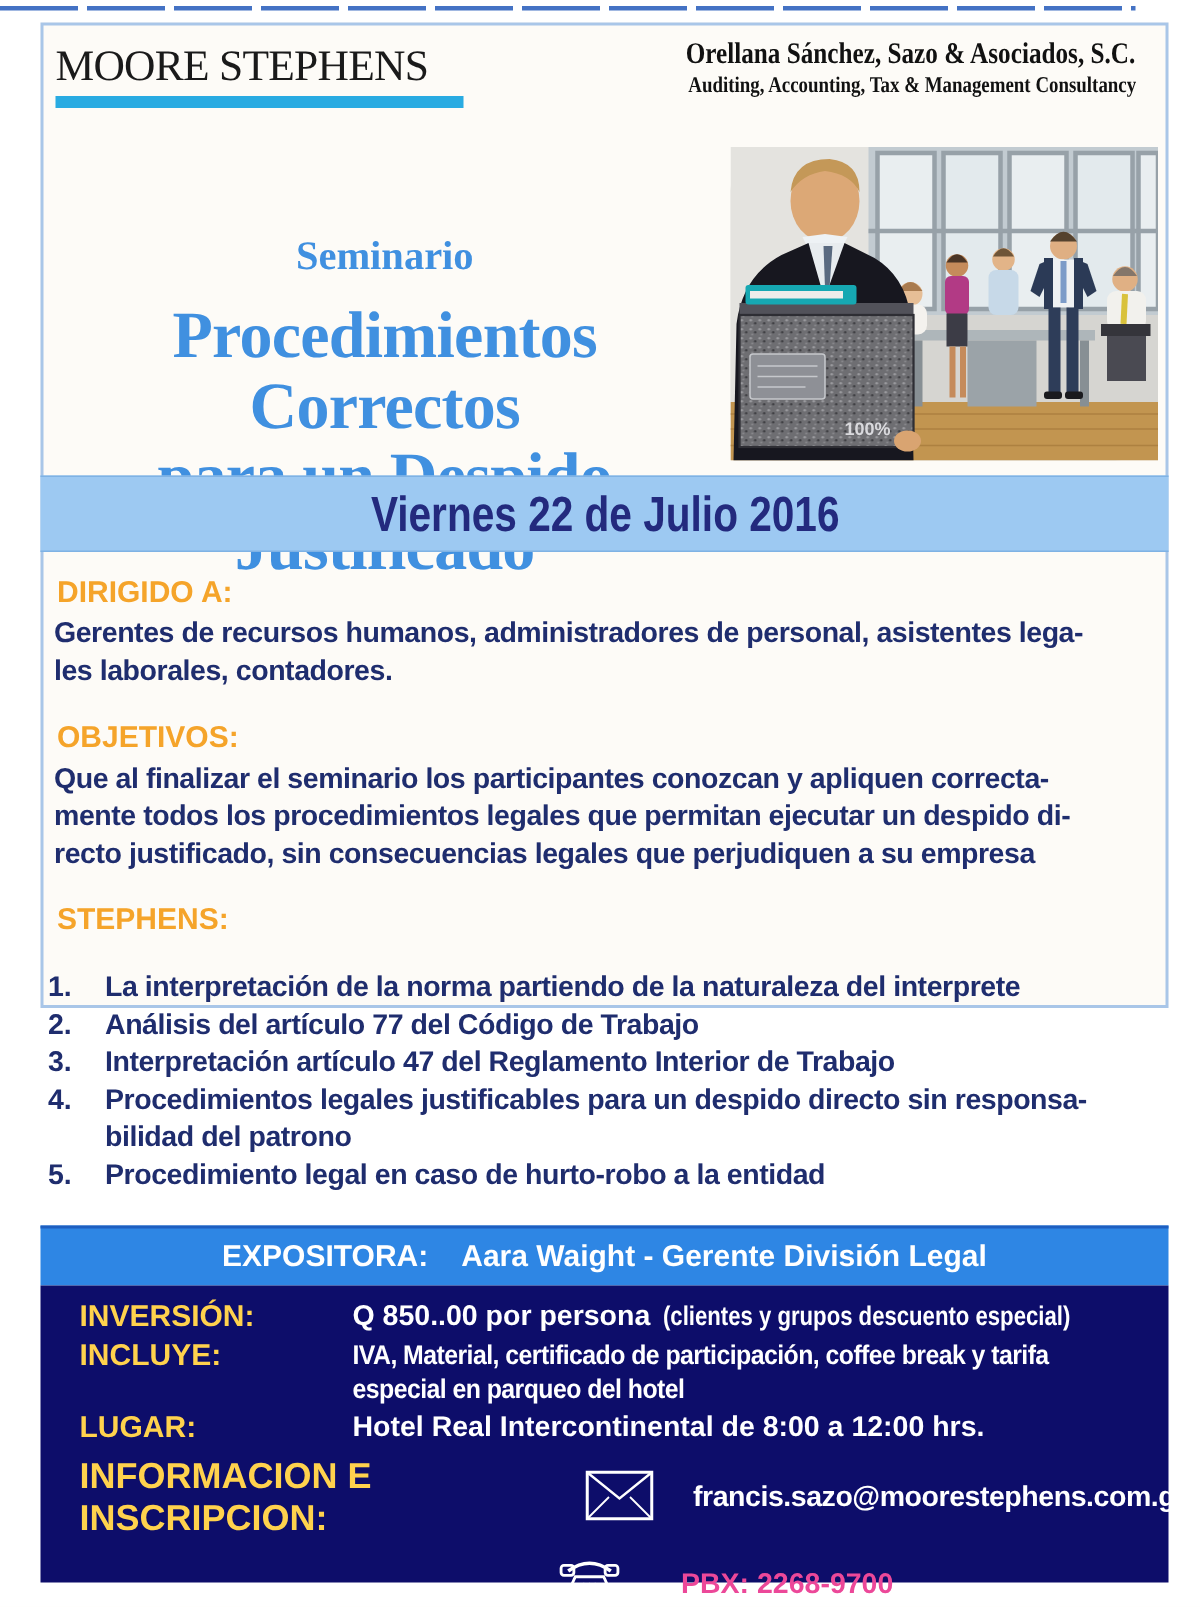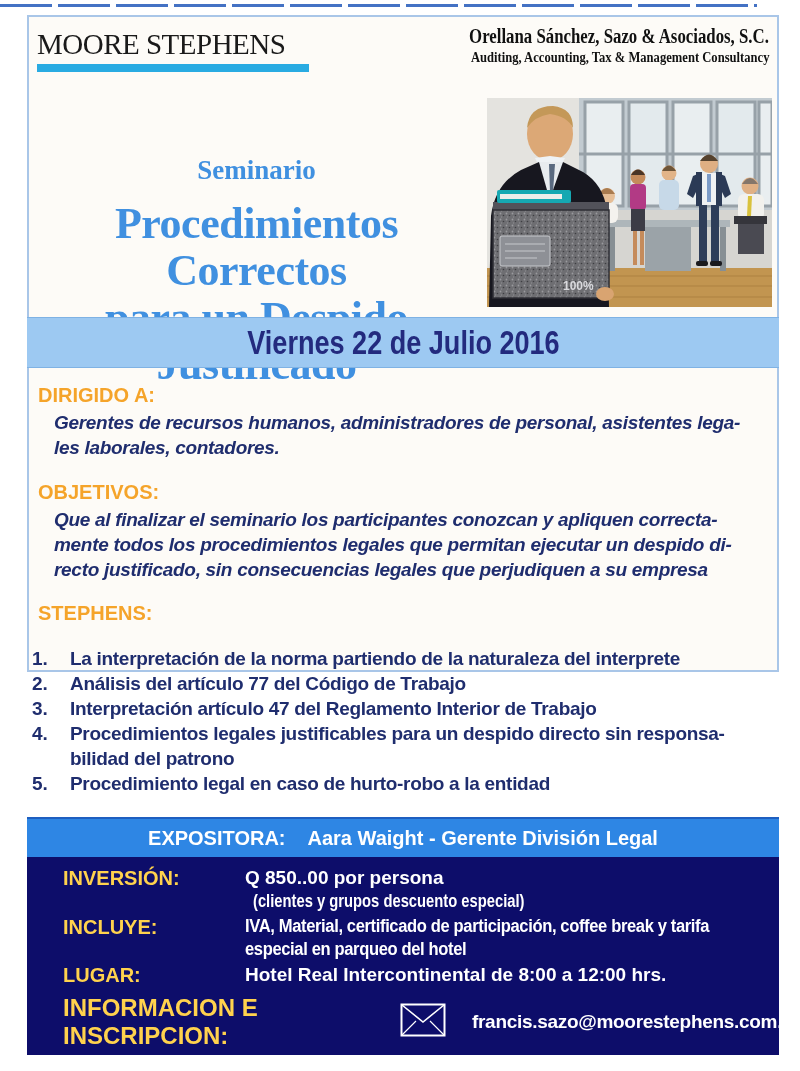--- a/index.html
+++ b/index.html
@@ -11,21 +11,21 @@
     background:repeating-linear-gradient(90deg,#4472C4 0 52px, transparent 52px 58px); }
 
   
   .content-box { position:absolute; left:27px; top:15px; width:752px; height:657px;
     background:#FDFBF7; border:2px solid #A9C6E8; }
 
   
   .logo-wrap { position:absolute; left:8px; top:11px; }
   .logo-text { font-family:"Liberation Serif", serif; font-size:29px; letter-spacing:-0.5px; color:#1A1A1A; }
   .logo-bar { width:272px; height:8px; background:#29ABE2; margin-top:3px; }
-  .firm-wrap { position:absolute; right:8px; top:8px; text-align:right; }
+  .firm-wrap { position:absolute; right:20px; top:8px; text-align:right; }
   .firm-name { display:inline-block; font-family:"Liberation Serif", serif; font-weight:bold;
     font-size:20px; color:#111; transform:scaleX(0.84); transform-origin:right center; white-space:nowrap; }
   .firm-tagline { display:inline-block; font-family:"Liberation Serif", serif; font-weight:bold;
     font-size:15px; color:#111; transform:scaleX(0.84); transform-origin:right center; white-space:nowrap; }
 
   
   .hero-left { position:absolute; left:0; top:81px; width:455px; text-align:center; }
   .kicker { margin-top:57px; font-family:"Liberation Serif", serif; font-weight:bold;
     font-size:27px; color:#4090E0; }
   .hero-title { margin-top:14px; font-family:"Liberation Serif", serif; font-weight:bold;
@@ -36,39 +36,39 @@
   .date-banner { position:absolute; left:-2px; top:300px; width:752px; height:51px;
     background:#9DC9F2; border-top:1px solid #7FB2E4; border-bottom:1px solid #7FB2E4;
     display:flex; align-items:center; justify-content:center; }
   .date-text { display:inline-block; font-size:33px; font-weight:bold; color:#232A7E;
     transform:scaleX(0.82); transform-origin:center; white-space:nowrap; }
 
   
   .sections { position:absolute; left:0; top:367px; width:748px; }
   .section-heading { font-size:20px; font-weight:bold; color:#F5A42A; margin:0 0 3px 9px; }
   .section-body { font-size:19px; font-weight:bold; color:#1F2D6E; line-height:25px;
-    letter-spacing:-0.3px; margin-left:25px; white-space:pre-line;font-style:italic; }
+    letter-spacing:-0.3px; margin-left:7px; white-space:pre-line; }
   .gap-a { margin-bottom:21px; } .gap-b { margin-bottom:20px; }
   .contenido-list { margin-top:21px; margin-left:3px; list-style:none; }
   .contenido-item { display:flex; }
   .item-num { width:38px; flex-shrink:0; font-size:19px; font-weight:bold; color:#1F2D6E; line-height:25px; }
   .item-text { font-size:19px; font-weight:bold; color:#1F2D6E; line-height:25px;
     letter-spacing:-0.3px; white-space:pre-line; }
 
   
   .expositora-bar { position:absolute; left:27px; top:817px; width:752px; height:40px;
     background:#2E86E4; border-top:2px solid #1E5FC0;
     display:flex; align-items:center; justify-content:center; }
   .expositora-bar .lbl { color:#fff; font-size:20px; font-weight:bold; margin-right:22px; }
   .expositora-bar .val { color:#fff; font-size:20px; font-weight:bold; }
 
   
   .footer { position:absolute; left:27px; top:857px; width:752px; height:198px;
     background:#0D0D6A; padding-top:9px; }
-  .f-row { display:flex; padding-left:36px; align-items:flex-start; }
+  .f-row { display:flex; padding-left:26px; align-items:flex-start; }
   .f-label { width:182px; flex-shrink:0; color:#FFD24D; font-size:20px; font-weight:bold; line-height:24px; }
   .f-value { color:#fff; font-size:19px; font-weight:bold; line-height:23px; white-space:pre-line; }
   .f-note { display:inline-block; color:#fff; font-size:18px; font-weight:bold;
     transform:scaleX(0.82); transform-origin:left center; margin-left:8px; white-space:nowrap; }
   .f-value--condensed { display:inline-block; font-size:18px; letter-spacing:-0.4px;
     transform:scaleX(0.92); transform-origin:left center; line-height:23px; }
   .f-row-incluye { margin-top:2px; }
   .f-row-lugar { margin-top:2px; }
   .f-row-info { margin-top:7px; align-items:center; }
   .f-label-wide { width:337px; flex-shrink:0; color:#FFD24D; font-size:24px; font-weight:bold; }

